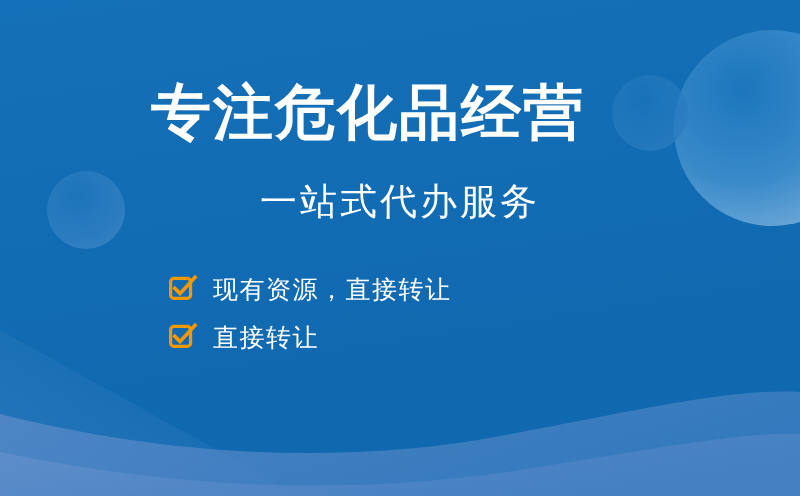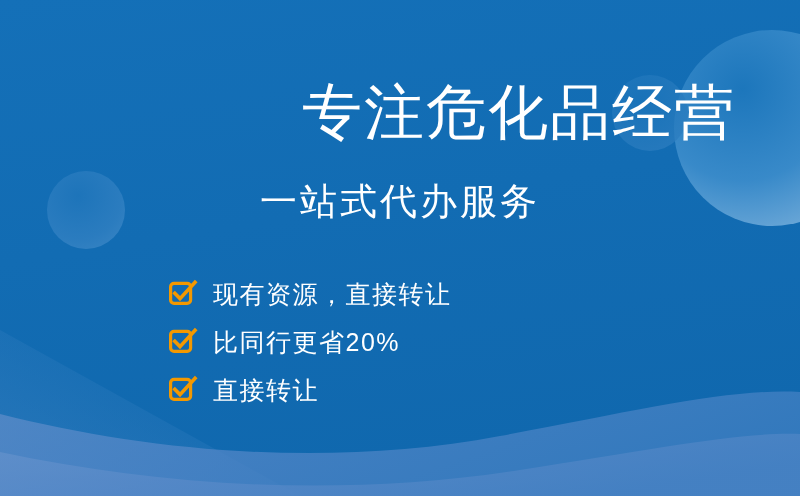--- a/index.html
+++ b/index.html
@@ -33,24 +33,24 @@
     position: absolute;
     inset: 0;
     z-index: 5;
   }
 
   .headline {
     position: absolute;
     top: 82px;
     left: 0;
     width: 736px;
-    text-align: right;
+    text-align: center;
     color: #ffffff;
     font-family: "DejaVu Serif", "Liberation Serif", serif;
-    font-weight: 400;
+    font-weight: 700;
     font-size: 60px;
     line-height: 1.0;
     letter-spacing: 2px;
     white-space: nowrap;
   }
 
   .subheadline {
     position: absolute;
     top: 183px;
     left: 0;
@@ -69,21 +69,20 @@
     position: absolute;
     top: 277px;
     left: 169px;
     display: flex;
     flex-direction: column;
     gap: 14px;
   }
 
   .feature-item {
     display: flex;
-    align-items: center;
     height: 34px;
   }
 
   .check-icon {
     position: relative;
     width: 24px;
     height: 24px;
     flex: 0 0 24px;
     margin-right: 20px;
   }
@@ -173,29 +172,20 @@
       <div class="feature-item">
         <span class="check-icon">
           <svg viewBox="0 0 28 28" xmlns="http://www.w3.org/2000/svg">
             <rect x="1.6" y="4.4" width="20" height="20" rx="3.4" ry="3.4" fill="none" stroke="#f39800" stroke-width="3.2"></rect>
             <path d="M5.8 14.3 L11.0 19.6 L26.0 3.4" fill="none" stroke="#f39800" stroke-width="3.6" stroke-linecap="square" stroke-linejoin="miter"></path>
           </svg>
         </span>
         <span class="feature-label">现有资源，直接转让</span>
       </div>
 
-      <div class="feature-item">
-        <span class="check-icon">
-          <svg viewBox="0 0 28 28" xmlns="http://www.w3.org/2000/svg">
-            <rect x="1.6" y="4.4" width="20" height="20" rx="3.4" ry="3.4" fill="none" stroke="#f39800" stroke-width="3.2"></rect>
-            <path d="M5.8 14.3 L11.0 19.6 L26.0 3.4" fill="none" stroke="#f39800" stroke-width="3.6" stroke-linecap="square" stroke-linejoin="miter"></path>
-          </svg>
-        </span>
-        <span class="feature-label">比同行更省20%</span>
-      </div>
 
       <div class="feature-item">
         <span class="check-icon">
           <svg viewBox="0 0 28 28" xmlns="http://www.w3.org/2000/svg">
             <rect x="1.6" y="4.4" width="20" height="20" rx="3.4" ry="3.4" fill="none" stroke="#f39800" stroke-width="3.2"></rect>
             <path d="M5.8 14.3 L11.0 19.6 L26.0 3.4" fill="none" stroke="#f39800" stroke-width="3.6" stroke-linecap="square" stroke-linejoin="miter"></path>
           </svg>
         </span>
         <span class="feature-label">直接转让</span>
       </div>

